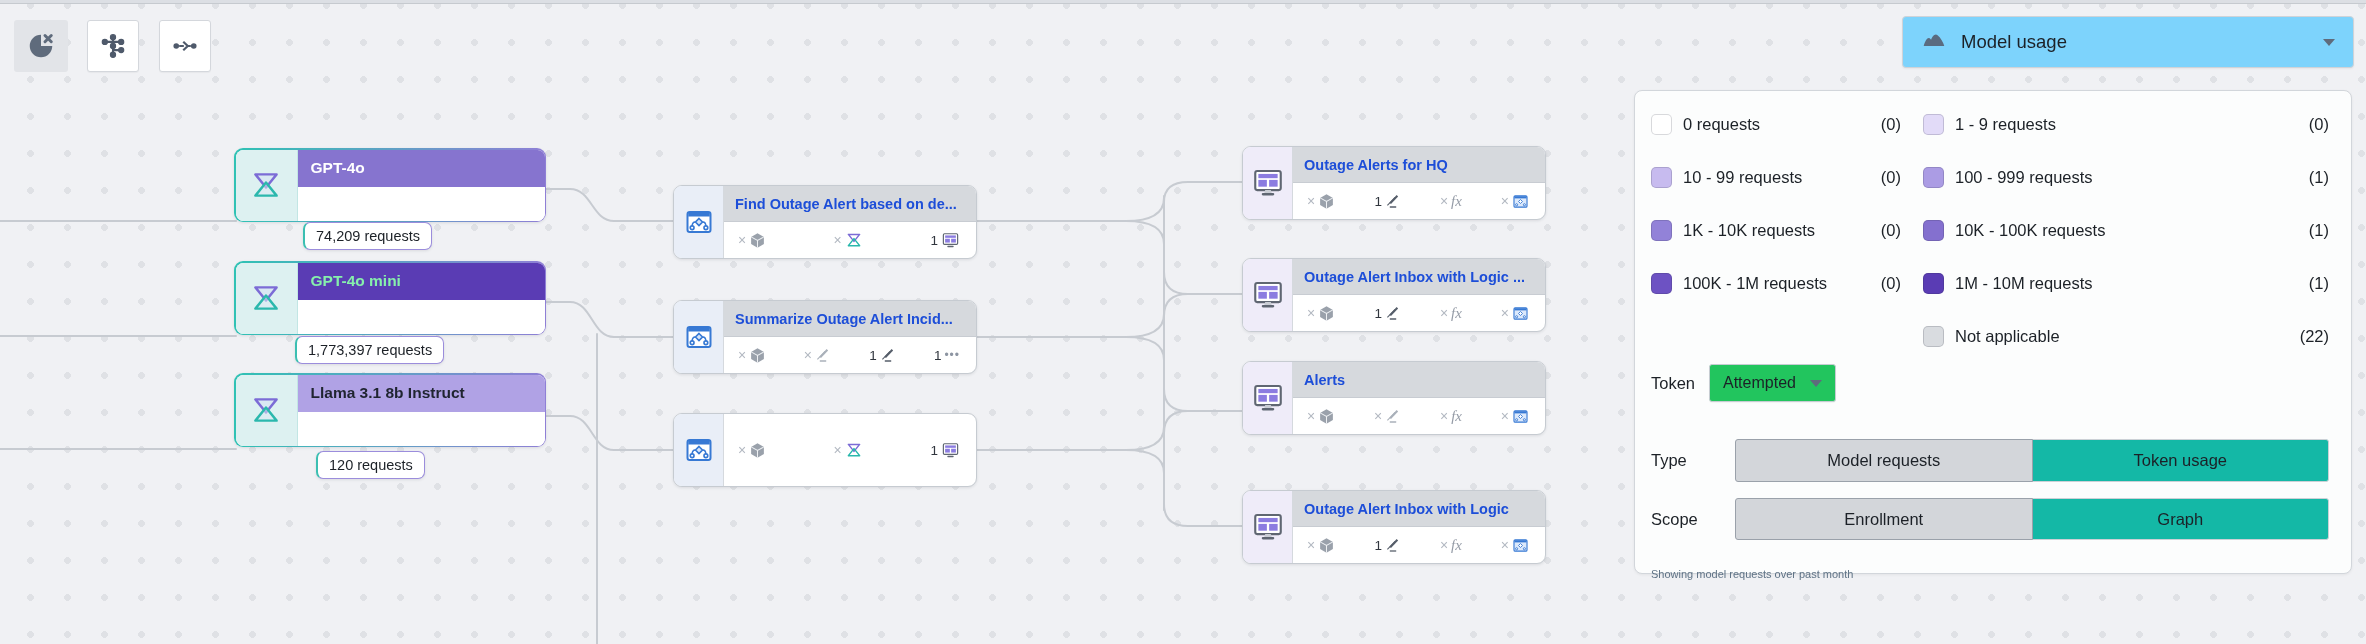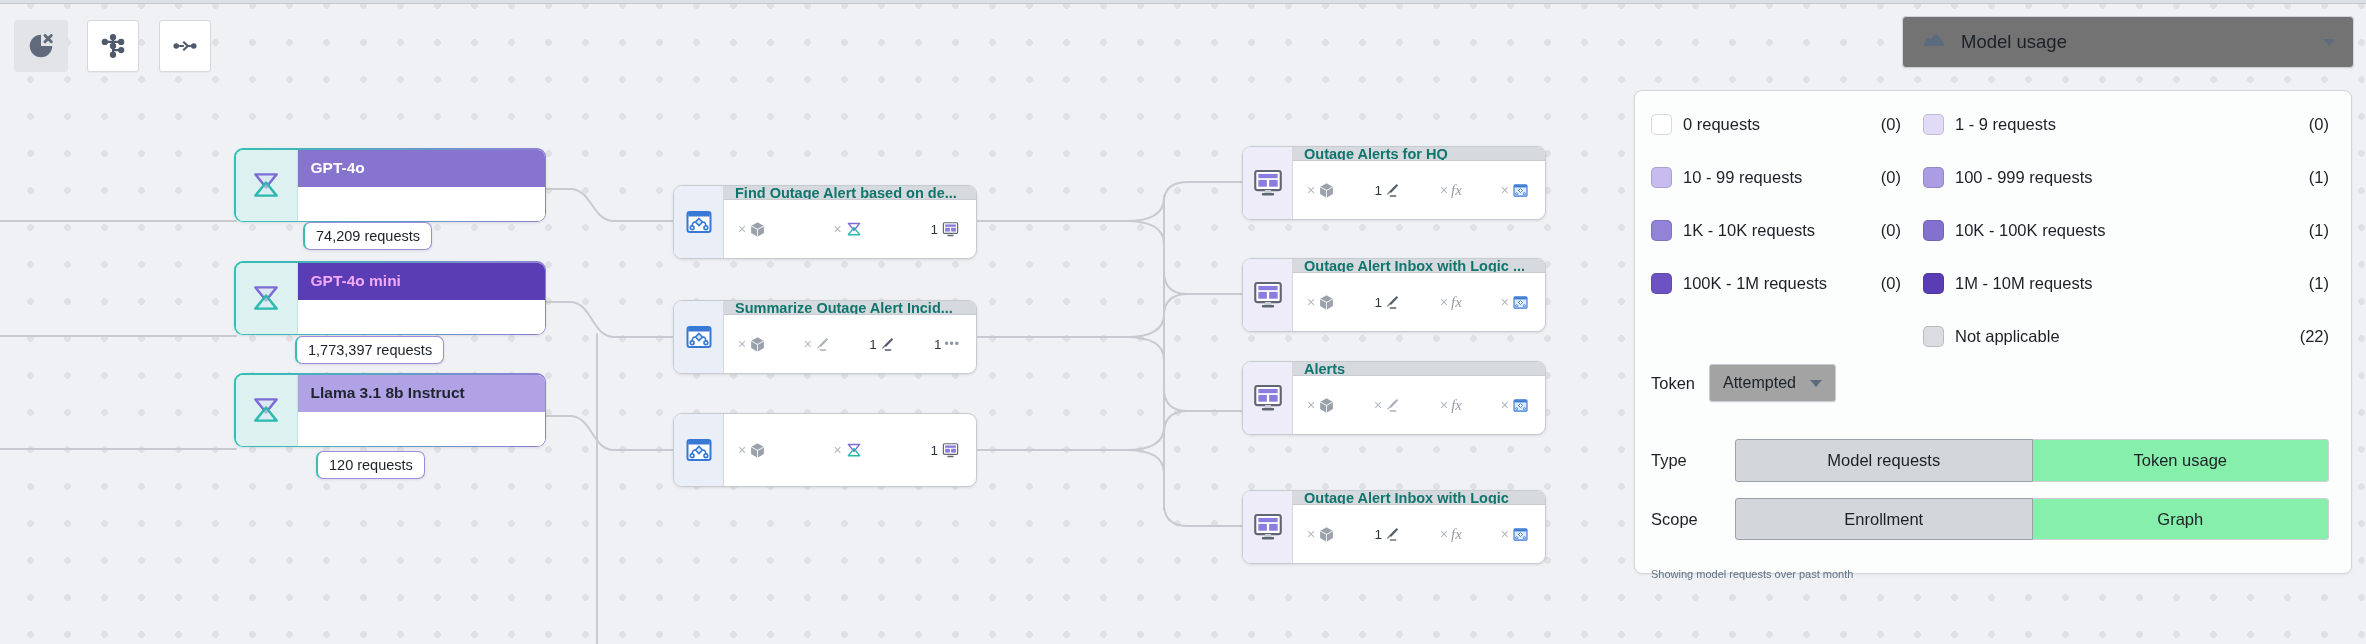--- a/index.html
+++ b/index.html
@@ -33,57 +33,57 @@
 
   .req-badge { position:absolute; height:28px; padding:0 11px; display:flex; align-items:center; background:#ffffff;
     border:1px solid #9b8ddc; border-left:2px solid #3bbfb2; border-radius:7px; font-size:14.5px; color:#1c2127; z-index:4; white-space:nowrap; }
 
   
   .flow-node { position:absolute; width:304px; height:74px; background:#ffffff; border:1px solid #c6cbd1; border-radius:9px; display:flex; overflow:hidden; z-index:3; }
   .flow-iconbox { width:50px; flex:none; display:flex; align-items:center; justify-content:center; border-right:1px solid #d5d9de; }
   .flow-iconbox.blue { background:#e9eef7; }
   .flow-iconbox.lav { background:#efecf9; }
   .flow-right { flex:1; display:flex; flex-direction:column; min-width:0; }
-  .flow-header { height:14px; background:#d6d9dd; border-bottom:1px solid #c8ccd2; display:flex; align-items:center; padding:0 11px;
-    font-size:14.5px; font-weight:bold; color:#0f766e; white-space:nowrap; overflow:hidden; text-overflow:clip; }
+  .flow-header { height:36px; background:#d6d9dd; border-bottom:1px solid #c8ccd2; display:flex; align-items:center; padding:0 11px;
+    font-size:14.5px; font-weight:bold; color:#1d4ed8; white-space:nowrap; overflow:hidden; text-overflow:clip; }
   .flow-stats { flex:1; display:flex; align-items:center; justify-content:space-between; padding:0 16px 0 14px; }
   .stat { display:flex; align-items:center; gap:3px; font-size:13.5px; color:#31363e; }
   .stat .stat-val { min-width:8px; text-align:right; }
   .stat.muted .stat-val { color:#b2b8c1; font-size:14px; }
   .stat .glyph { color:#8d95a2; letter-spacing:1px; font-size:12px; }
   .stat .fxg { font-family:"Liberation Serif", serif; font-style:italic; font-size:15px; color:#959ca7; }
 
   
   .panel { position:absolute; left:1634px; top:90px; width:718px; height:484px; background:#fcfdfd; border:1px solid #d2d6db;
     border-radius:8px; box-shadow:0 1px 3px rgba(0,0,0,0.06); z-index:6; padding:14px 22px 0 16px; }
   .legend { display:grid; grid-template-columns:250px 1fr; column-gap:22px; row-gap:15px; }
   .leg-item { display:flex; align-items:center; gap:11px; height:38px; font-size:16.5px; color:#1c2127; }
   .leg-item.col2 { grid-column:2; }
   .swatch { width:21px; height:21px; border-radius:5px; border:1px solid rgba(40,45,60,0.18); flex:none; }
   .leg-count { margin-left:auto; }
 
   .metric-row { display:flex; align-items:center; margin-top:8px; height:40px; }
   .row-label { width:58px; font-size:16.5px; color:#1c2127; flex:none; }
-  .dropdown { height:38px; display:inline-flex; align-items:center; gap:14px; padding:0 13px; background:#a3a3a3;
+  .dropdown { height:38px; display:inline-flex; align-items:center; gap:14px; padding:0 13px; background:#22c55e;
     border:1px solid #c6ccd2; border-radius:3px; font-size:16px; color:#1c2127; box-shadow:0 1px 1px rgba(0,0,0,0.04); cursor:pointer; }
   .caret { width:0; height:0; border-left:6px solid transparent; border-right:6px solid transparent; border-top:7px solid #5f6b7c; }
 
   .seg-row { display:flex; align-items:center; margin-top:36px; height:43px; }
   .seg-row.scope { margin-top:16px; height:42px; }
   .segmented { flex:1; display:flex; height:100%;padding-left:26px; }
   .seg { flex:1; display:flex; align-items:center; justify-content:center; font-size:16.5px; color:#1c2127; cursor:pointer;
-    background:#86efac; border:1px solid #ccd1d6; }
+    background:#14b8a6; border:1px solid #ccd1d6; }
   .seg.first { border-radius:3px 0 0 3px; }
   .seg.last { border-radius:0 3px 3px 0; margin-left:-1px; }
   .seg.selected { background:#d3d6da; border-color:#9aa1aa; z-index:1; }
 
   .panel-footer { text-align:left; margin-top:28px; font-size:11px; color:#5e7285; }
 
   
-  .overlay-select { position:absolute; left:1902px; top:16px; width:452px; height:52px; background:#737373; border:1px solid #cfd3d8;
+  .overlay-select { position:absolute; left:1902px; top:16px; width:452px; height:52px; background:#7dd3fc; border:1px solid #cfd3d8;
     border-radius:4px; display:flex; align-items:center; padding:0 18px; gap:14px; z-index:6; box-shadow:0 1px 2px rgba(0,0,0,0.05); cursor:pointer; }
   .overlay-select .lbl { font-size:18.5px; color:#1c2127; }
   .overlay-select .caret { margin-left:auto; }
 
   .ibx { display:block; }
 </style>
 </head>
 <body>
 
 <div class="canvas">
@@ -169,21 +169,21 @@
 
 <div class="model-node nodeshadow" style="left:234px;top:261px;">
   <div class="model-inner">
     <div class="model-iconbox">
       <svg width="34" height="34" viewBox="0 0 24 24" fill="none">
         <path d="M4.5 4.5 H19.5 L12 13.8 Z" stroke="#7c6cd6" stroke-width="1.7" fill="#d9e8f3" stroke-linejoin="round"></path>
         <path d="M4.5 19.5 H19.5 L12 10.2 Z" stroke="#2bb8ad" stroke-width="1.7" fill="rgba(217,232,243,0.55)" stroke-linejoin="round"></path>
       </svg>
     </div>
     <div class="model-right">
-      <div class="model-header" style="background:#5a3cb4;color:#f0abfc;">GPT-4o mini</div>
+      <div class="model-header" style="background:#5a3cb4;color:#86efac;">GPT-4o mini</div>
       <div class="model-body"></div>
     </div>
   </div>
 </div>
 <div class="req-badge nodeshadow" style="left:295px;top:336px;">1,773,397 requests</div>
 
 <div class="model-node nodeshadow" style="left:234px;top:373px;">
   <div class="model-inner">
     <div class="model-iconbox">
       <svg width="34" height="34" viewBox="0 0 24 24" fill="none">

